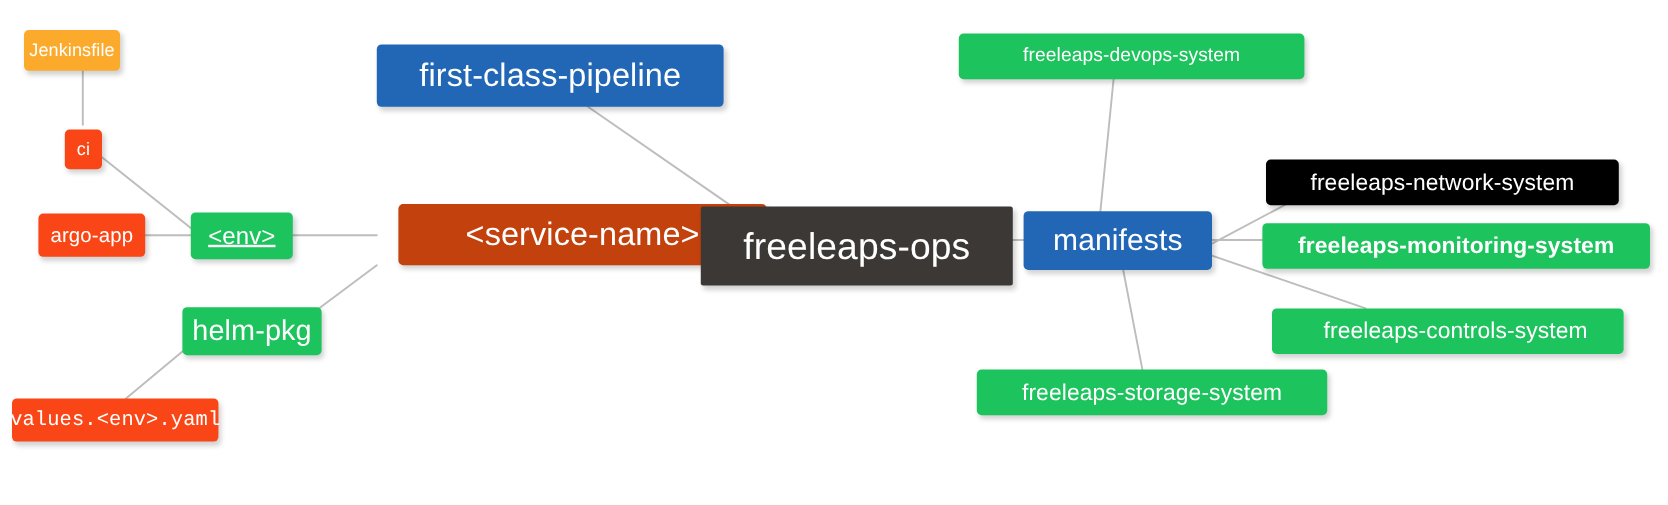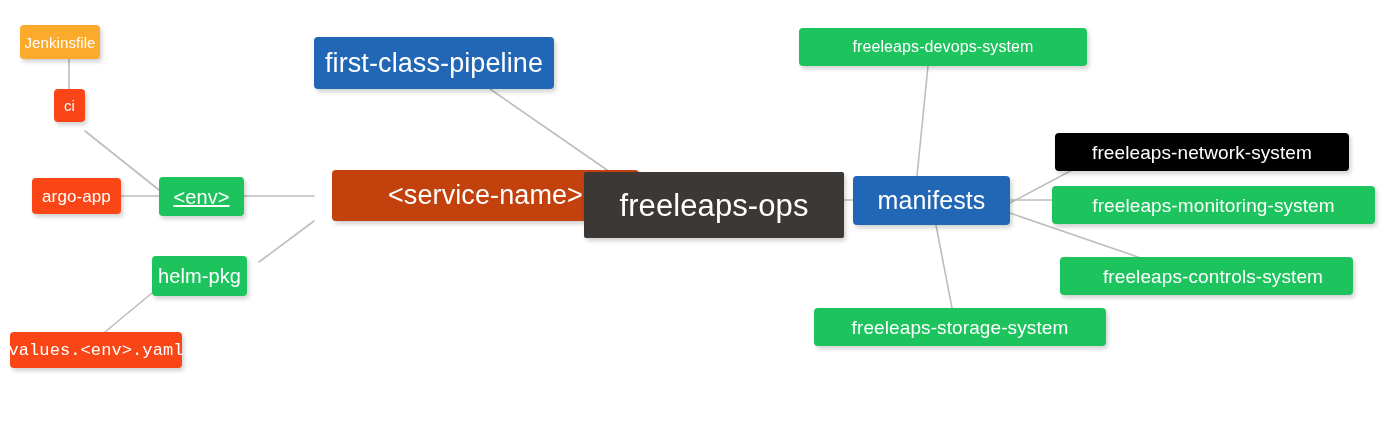--- a/index.html
+++ b/index.html
@@ -52,28 +52,28 @@
       <line x1="573" y1="196" x2="584" y2="200" stroke="#bdbdbd" stroke-width="1.6" stroke-linecap="round"></line>
       <line x1="844" y1="200" x2="853" y2="200" stroke="#bdbdbd" stroke-width="1.6" stroke-linecap="round"></line>
       <line x1="917" y1="176" x2="928" y2="66" stroke="#bdbdbd" stroke-width="1.6" stroke-linecap="round"></line>
       <line x1="1010" y1="203" x2="1108" y2="151" stroke="#bdbdbd" stroke-width="1.6" stroke-linecap="round"></line>
       <line x1="1010" y1="200" x2="1052" y2="200" stroke="#bdbdbd" stroke-width="1.6" stroke-linecap="round"></line>
       <line x1="1010" y1="213" x2="1138" y2="257" stroke="#bdbdbd" stroke-width="1.6" stroke-linecap="round"></line>
       <line x1="936" y1="225" x2="952" y2="308" stroke="#bdbdbd" stroke-width="1.6" stroke-linecap="round"></line>
     </svg>
   <div id="nodes">
       <div class="node" style="left: 20px; top: 25px; width: 80px; height: 34px; background: rgb(251, 170, 44); font-size: 15px; color: rgb(255, 255, 255);">Jenkinsfile</div>
-      <div class="node" style="left: 54px; top: 89px; width: 31px; height: 33px; background: rgb(250, 70, 22); font-size: 15px; color: rgb(255, 255, 255);">ci</div>
+      <div class="node" style="left: 54px; top: 108px; width: 31px; height: 33px; background: rgb(250, 70, 22); font-size: 15px; color: rgb(255, 255, 255);">ci</div>
       <div class="node" style="left: 32px; top: 178px; width: 89px; height: 36px; background: rgb(250, 70, 22); font-size: 17px; color: rgb(255, 255, 255); text-align: center;">argo-app</div>
       <div class="node" style="left: 159px; top: 177px; width: 85px; height: 39px; background: rgb(29, 195, 93); font-size: 20px; color: rgb(255, 255, 255); text-decoration: underline;">&lt;env&gt;</div>
-      <div class="node" style="left: 152px; top: 256px; width: 95px; height: 40px; background: rgb(29, 195, 93); font-size: 20px; color: rgb(255, 255, 255);">helm-pkg</div>
+      <div class="node" style="left: 152px; top: 256px; width: 116px; height: 40px; background: rgb(29, 195, 93); font-size: 24px; color: rgb(255, 255, 255);">helm-pkg</div>
       <div class="node" style="left: 10px; top: 332px; width: 172px; height: 36px; background: rgb(250, 70, 22); font-size: 17px; color: rgb(255, 255, 255); font-family: Liberation Mono, monospace;">values.&lt;env&gt;.yaml</div>
-      <div class="node" style="left: 314px; top: 37px; width: 240px; height: 52px; background: rgb(33, 103, 181); font-size: 27px; color: rgb(255, 255, 255);">first-class-pipeline</div>
+      <div class="node" style="left: 314px; top: 37px; width: 289px; height: 52px; background: rgb(33, 103, 181); font-size: 27px; color: rgb(255, 255, 255);">first-class-pipeline</div>
       <div class="node" style="left: 332px; top: 170px; width: 307px; height: 51px; background: #c2410c; font-size: 27px; color: rgb(255, 255, 255);">&lt;service-name&gt;</div>
       <div class="node root" style="left: 584px; top: 172px; width: 260px; height: 66px; background: rgb(60, 56, 53); font-size: 31px; color: rgb(255, 255, 255);">freeleaps-ops</div>
       <div class="node" style="left: 853px; top: 176px; width: 157px; height: 49px; background: rgb(33, 103, 181); font-size: 25px; color: rgb(255, 255, 255);">manifests</div>
       <div class="node" style="left: 799px; top: 28px; width: 288px; height: 38px; background: rgb(29, 195, 93); font-size: 16px; color: rgb(255, 255, 255);">freeleaps-devops-system</div>
       <div class="node" style="left: 1055px; top: 113px; width: 294px; height: 38px; background: #000000; font-size: 19px; color: rgb(255, 255, 255); margin-top: 20px;">freeleaps-network-system</div>
-      <div class="node" style="left: 1052px; top: 186px; width: 323px; height: 38px; background: rgb(29, 195, 93); font-size: 19px; color: rgb(255, 255, 255);">freeleaps-monitoring-system</div>
+      <div class="node" style="left: 1052px; top: 186px; width: 323px; height: 38px; background: rgb(29, 195, 93); font-size: 19px; color: rgb(255, 255, 255); font-weight: bold;">freeleaps-monitoring-system</div>
       <div class="node" style="left: 1060px; top: 257px; width: 293px; height: 38px; background: rgb(29, 195, 93); font-size: 19px; color: rgb(255, 255, 255); padding-left: 13px;">freeleaps-controls-system</div>
       <div class="node" style="left: 814px; top: 308px; width: 292px; height: 38px; background: rgb(29, 195, 93); font-size: 19px; color: rgb(255, 255, 255);">freeleaps-storage-system</div>
     </div>
 </div>
 
 </body></html>

